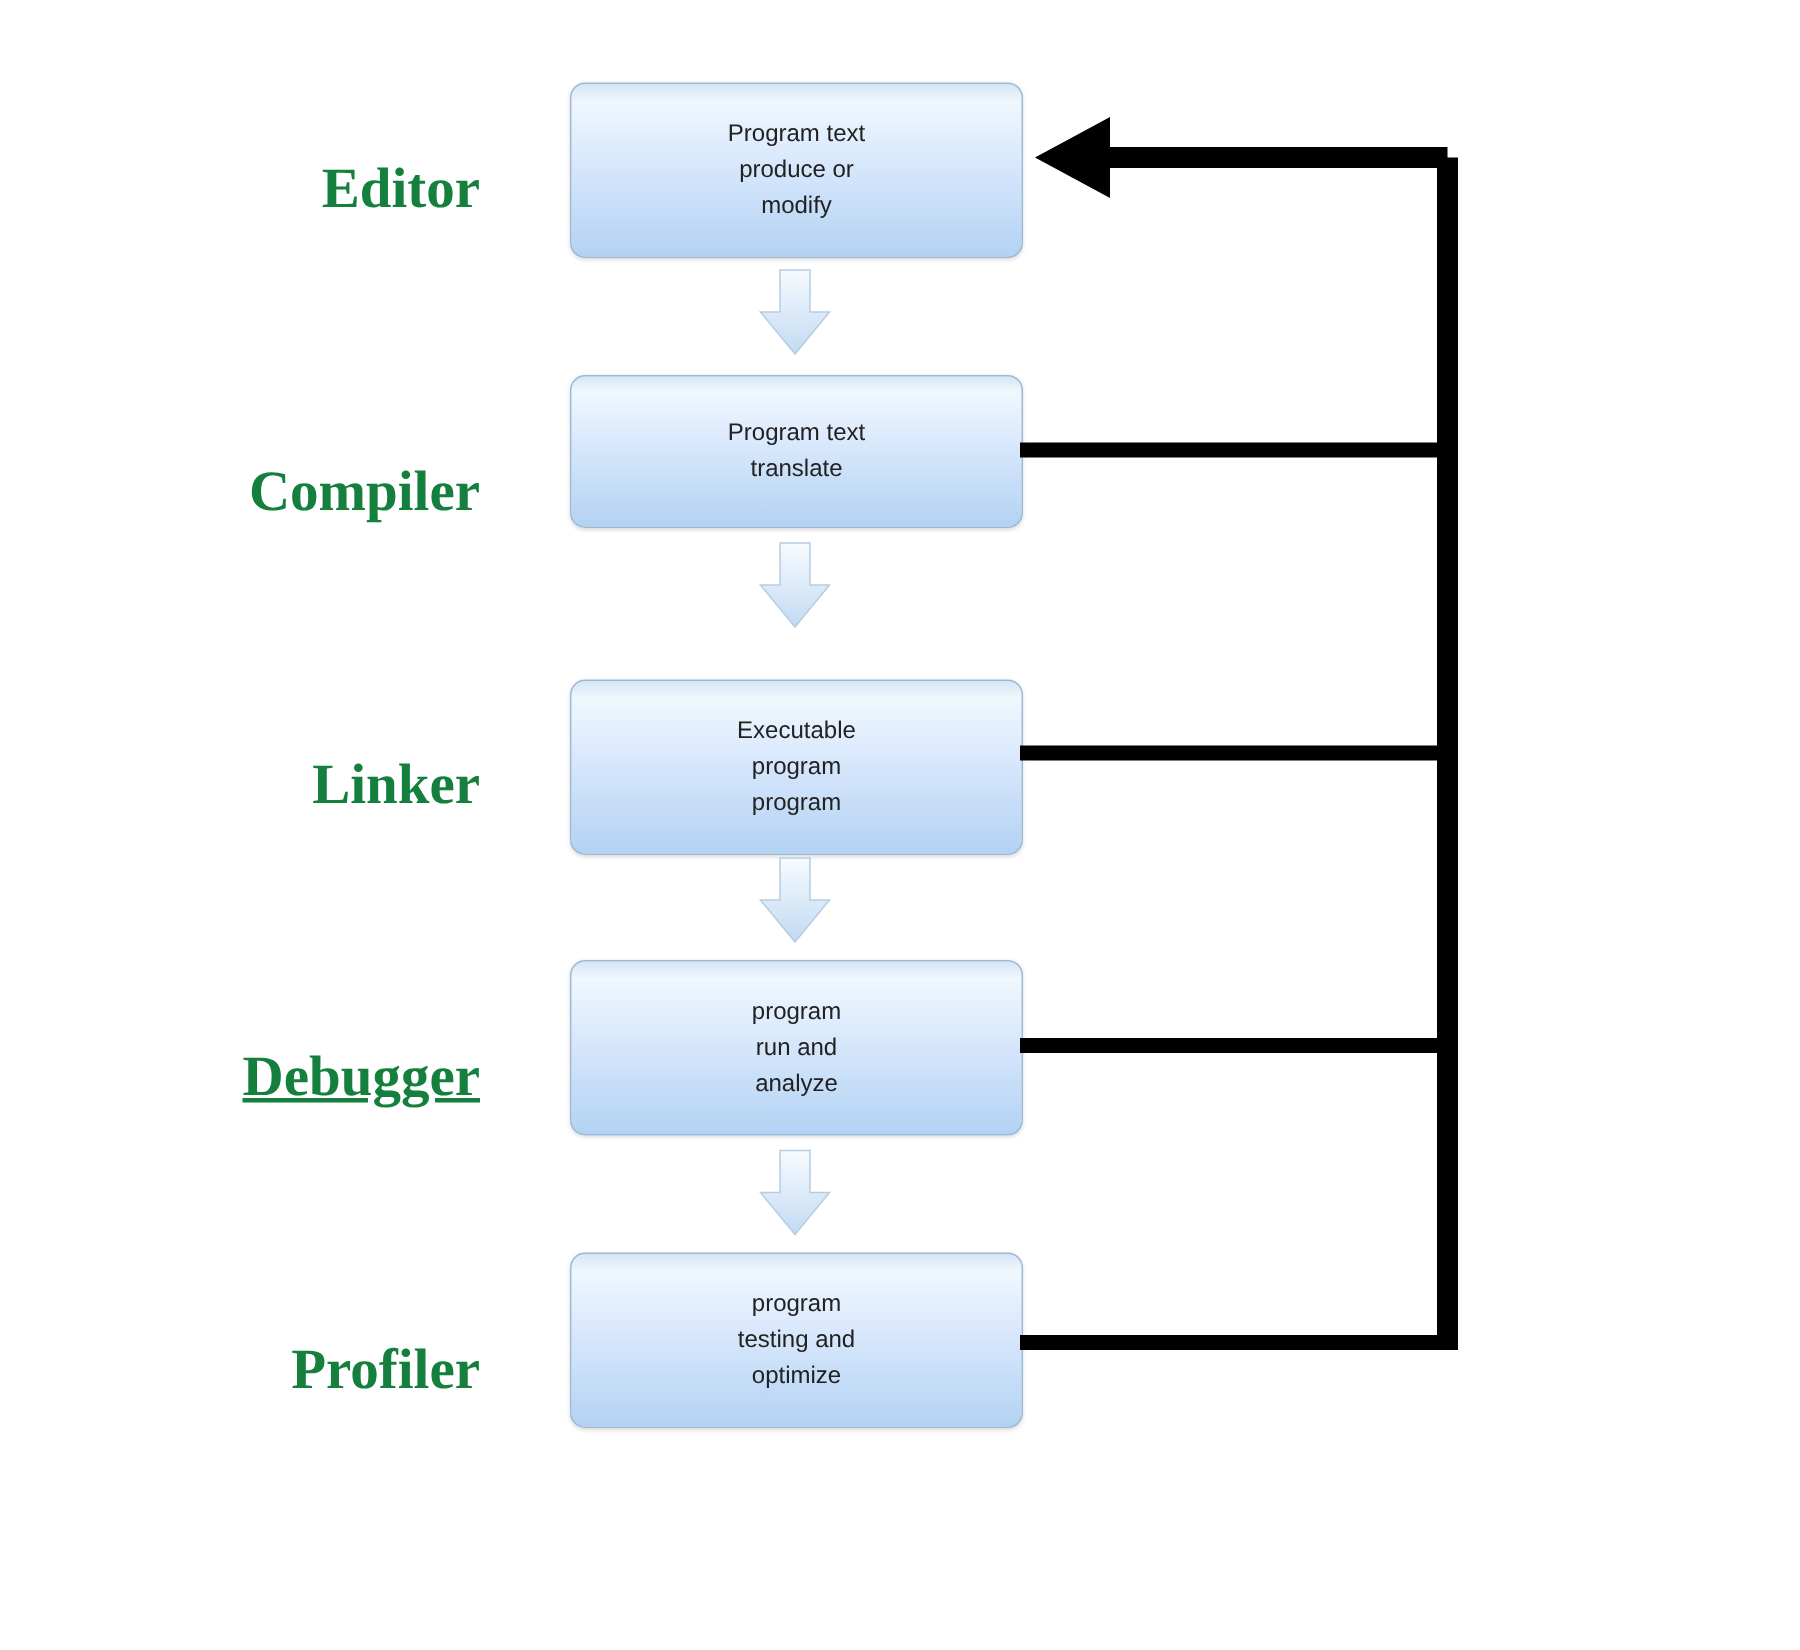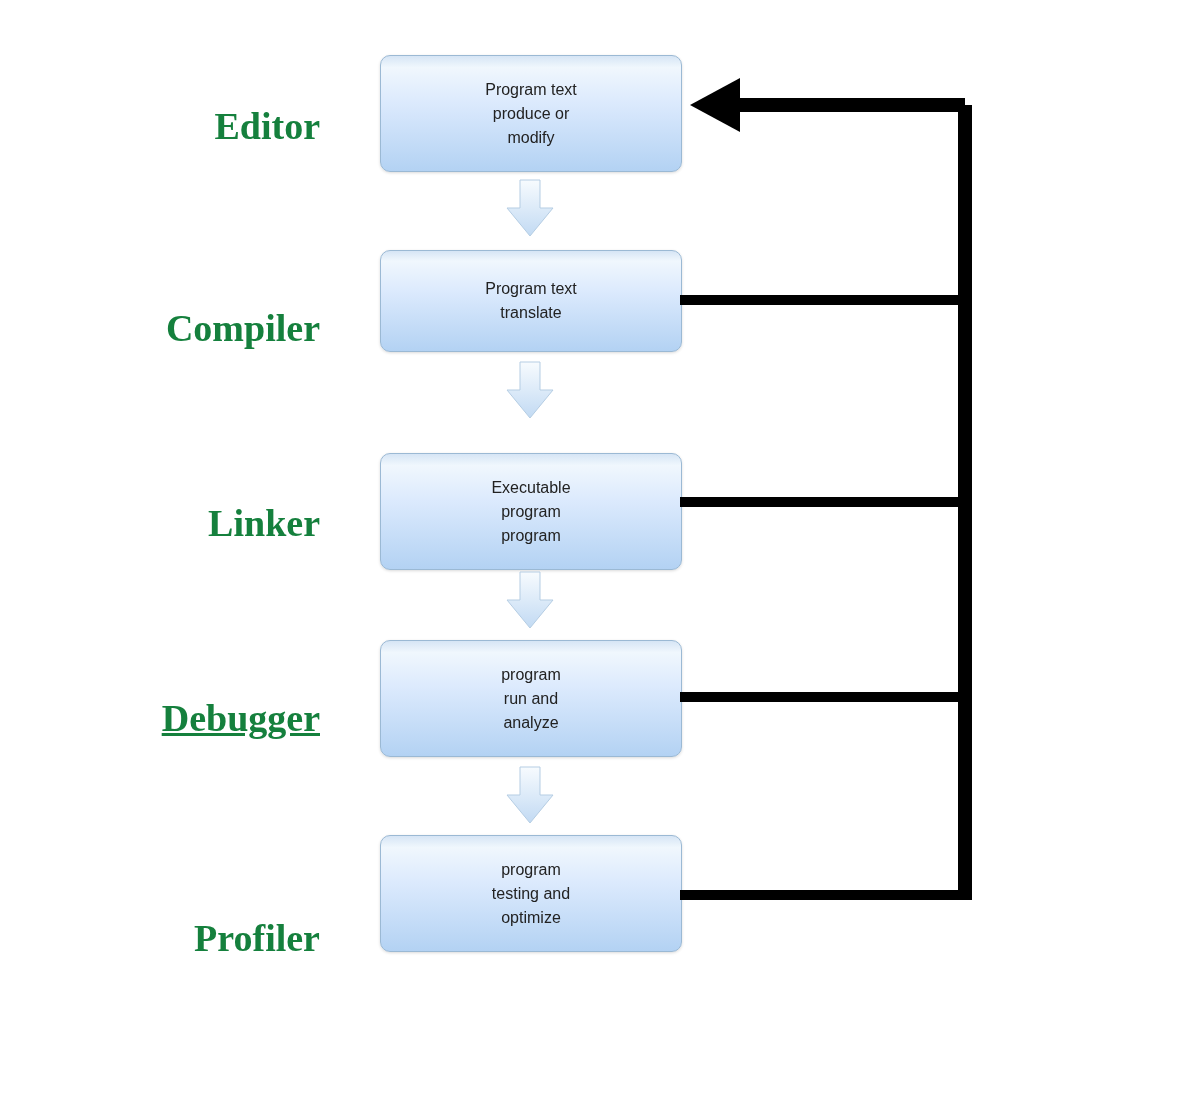--- a/index.html
+++ b/index.html
@@ -54,21 +54,21 @@
       pointer-events: none;
     }
   </style>
 </head>
 <body>
 
 <div class="stage-label" style="left:70px; top:88px;">Editor</div>
 <div class="stage-label" style="left:70px; top:290px;">Compiler</div>
 <div class="stage-label" style="left:70px; top:485px;">Linker</div>
 <div class="stage-label" style="left:70px; top:680px;text-decoration:underline;">Debugger</div>
-<div class="stage-label" style="left:70px; top:900px;">Profiler</div>
+<div class="stage-label" style="left:70px; top:875px;">Profiler</div>
 
 <div class="box" style="left:380px; top:55px;">
   <div>Program text</div>
   <div>produce or</div>
   <div>modify</div>
 </div>
 <div class="box" style="left:380px; top:250px; height:100px;">
   <div>Program text</div>
   <div>translate</div>
 </div>

